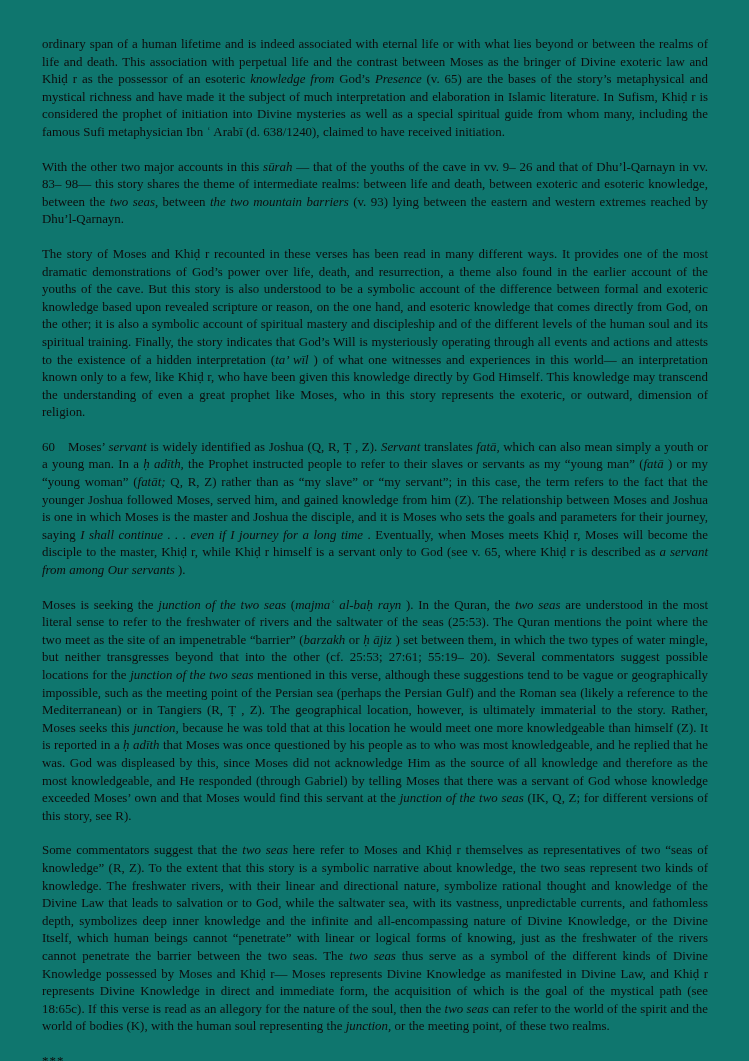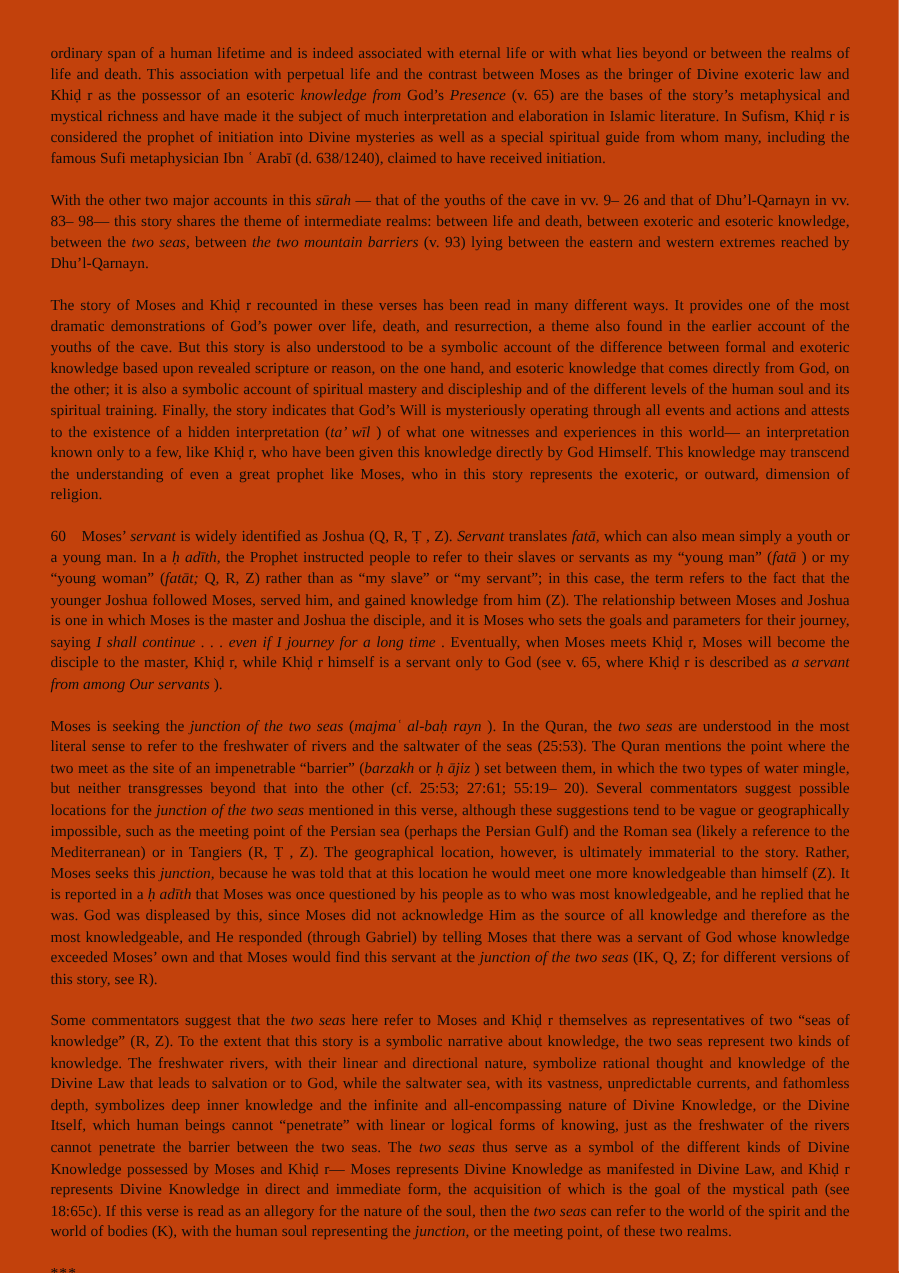--- a/index.html
+++ b/index.html
@@ -13,21 +13,21 @@
     font-family: "Liberation Serif", "DejaVu Serif", serif;
     color: #0d0d0d;
     overflow: hidden;
   }
   #page {
     width: 749px;
     height: 1061px;
     position: relative;
     box-sizing: border-box;
     padding: 36px 41px 0 42px;
-    background: #c2410c;
+    background: #0f766e;
   }
   .para {
     font-size: 12.9px;
     line-height: 17.6px;
     text-align: justify;
     text-justify: inter-word;
     margin: 0 0 17px 0;
     word-spacing: 0.12px;
     hyphens: none;
   }

